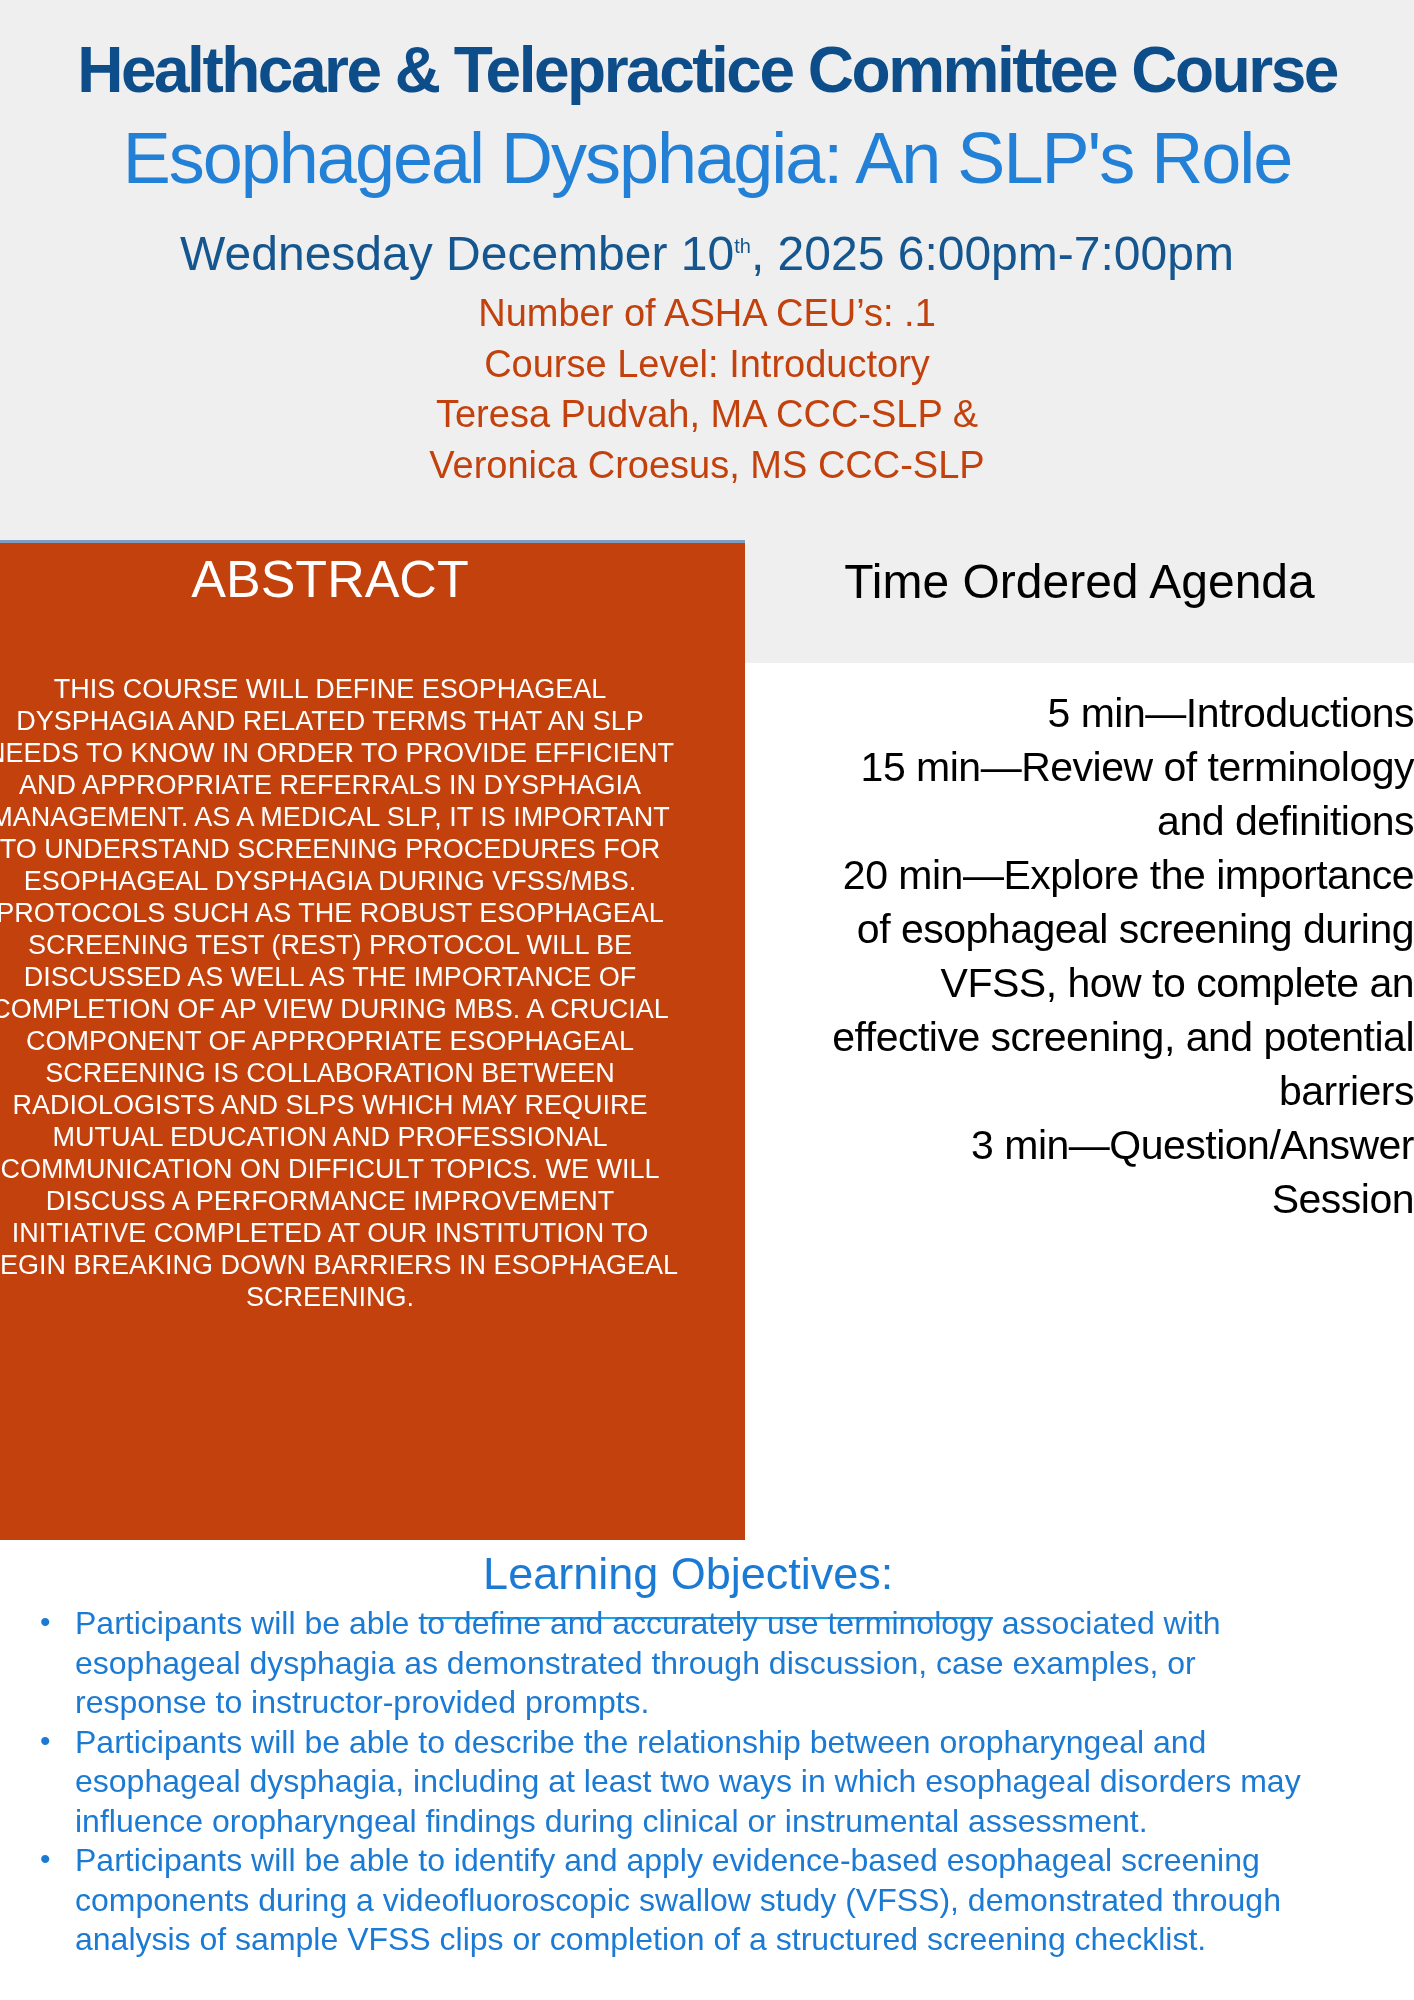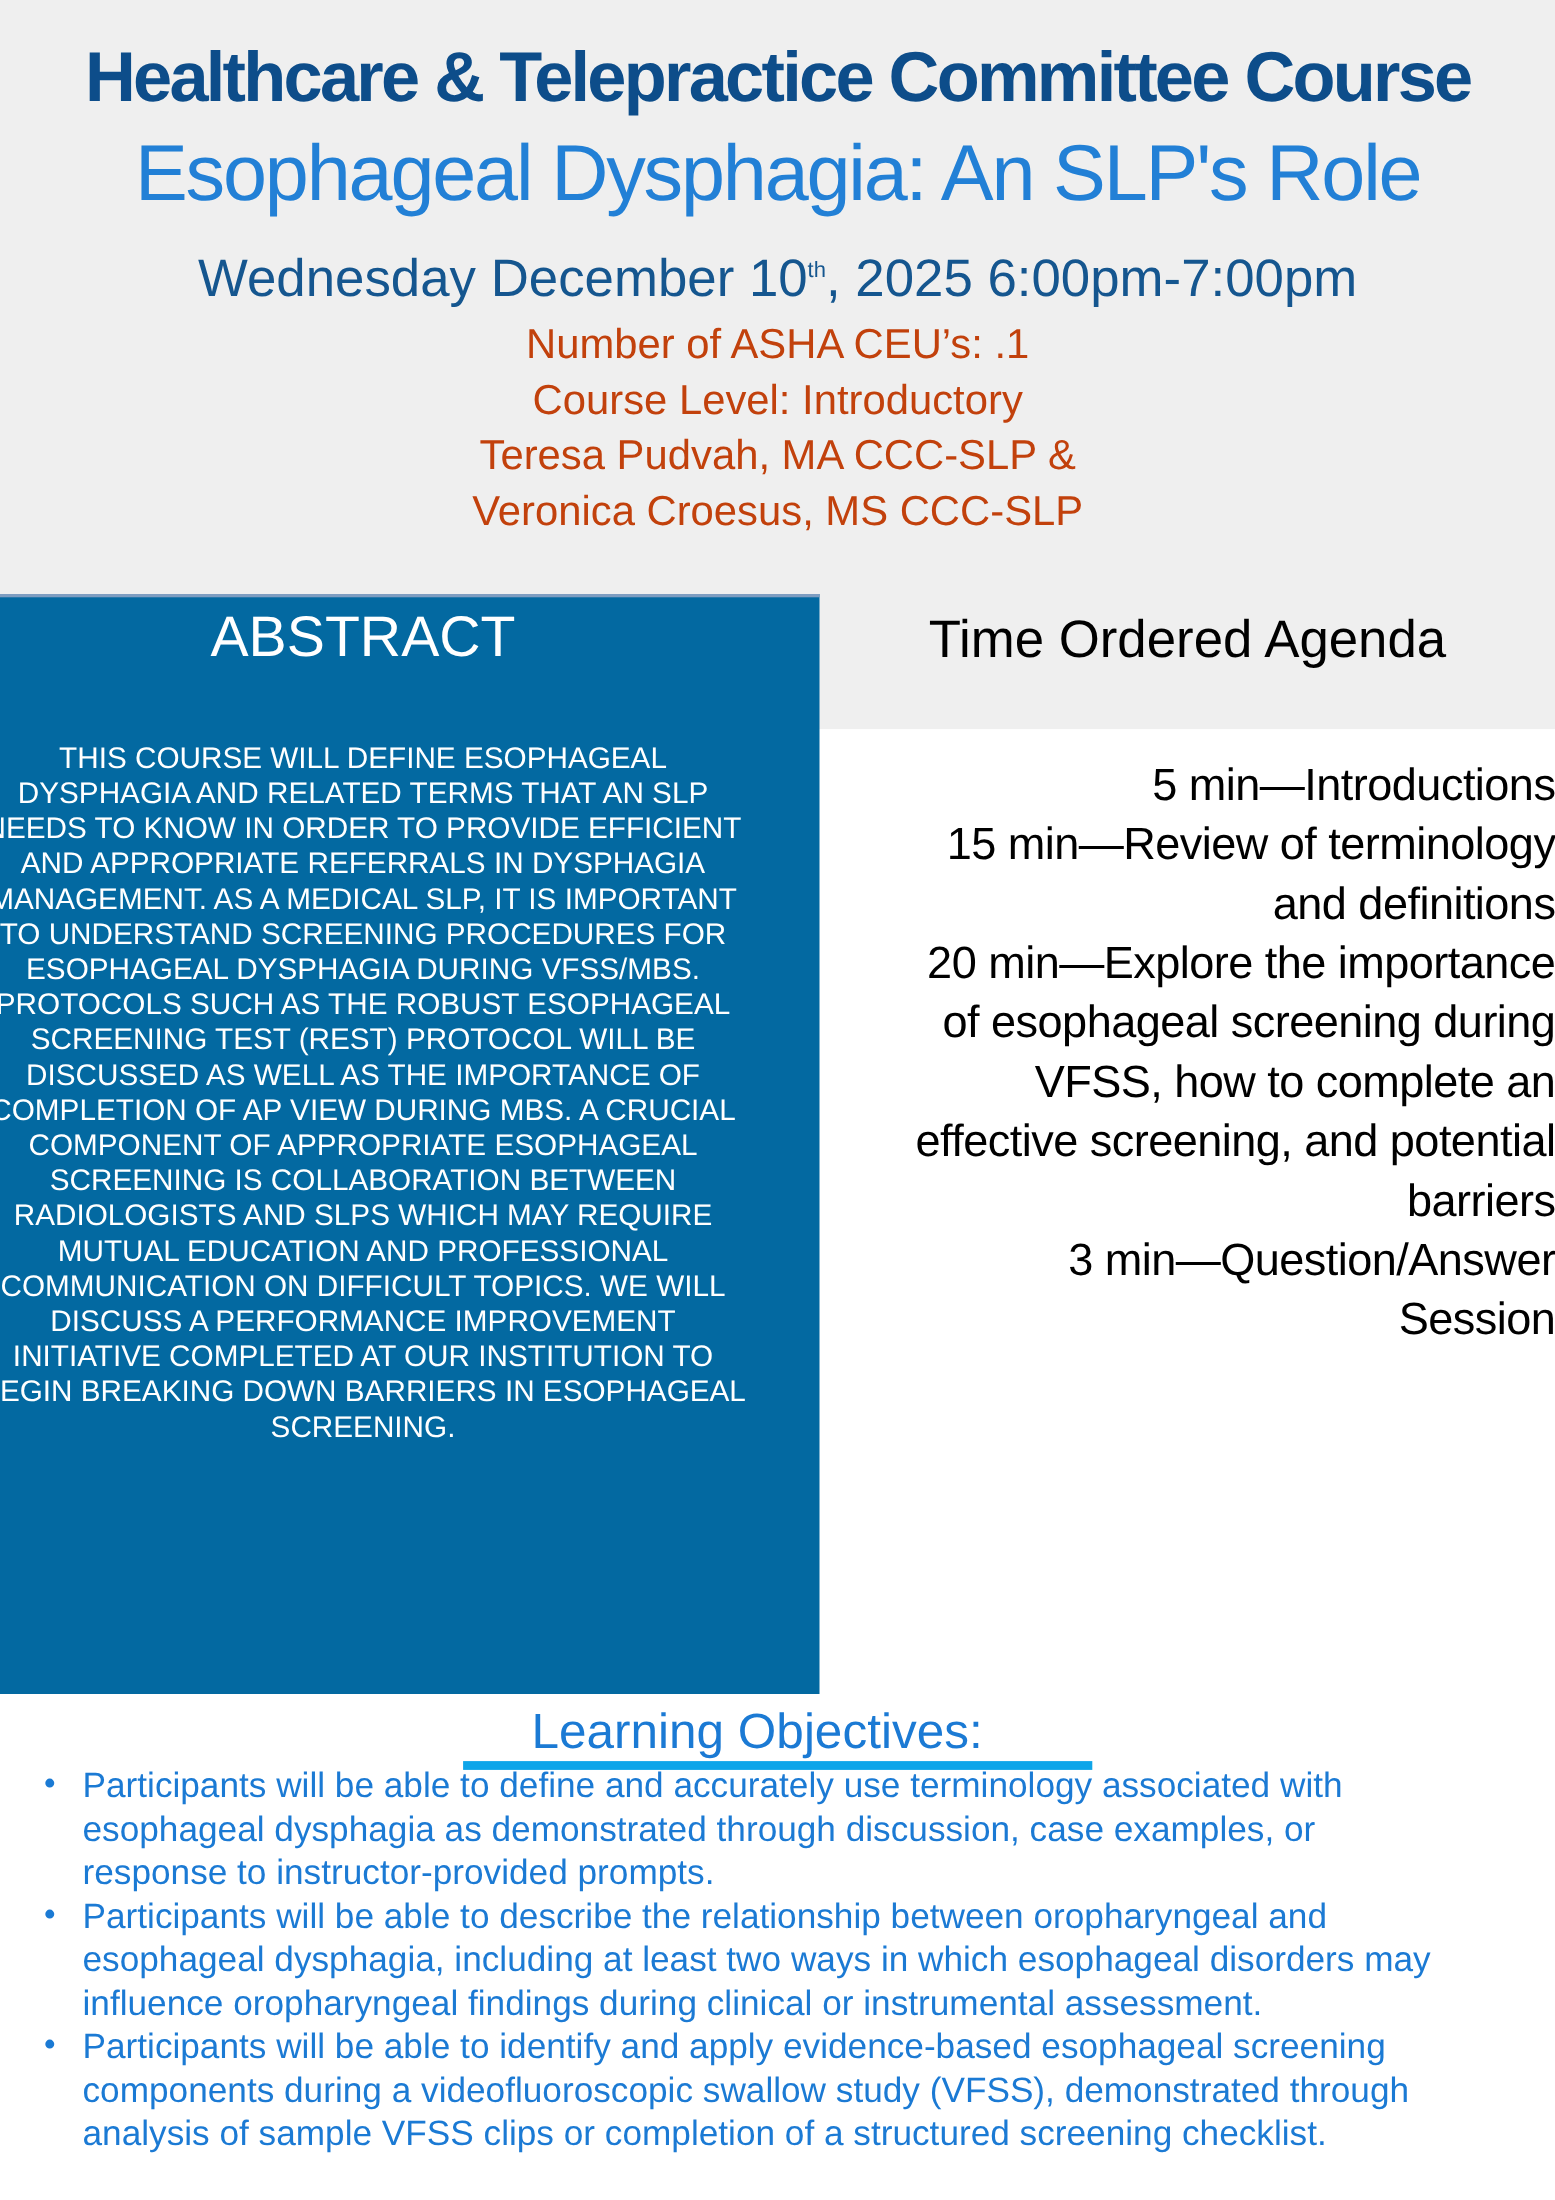--- a/index.html
+++ b/index.html
@@ -38,21 +38,21 @@
   }
   .date-line sup{font-size:20px;}
   .details{
     position:absolute;top:288px;left:0;width:1414px;
     text-align:center;
     font-size:38px;line-height:50.5px;
     color:#c2410c;
   }
   .abstract-box{
     position:absolute;top:540px;left:0;width:745px;height:997px;
-    background:#0369a1;
+    background:#c2410c;
     border-top:3px solid #7e9dc1;
     overflow:hidden;
   }
   .abstract-heading{
     position:absolute;top:6px;left:-50px;width:760px;
     text-align:center;
     font-size:52px;line-height:60px;font-weight:400;
     color:#ffffff;
   }
   .abstract-body{
@@ -76,22 +76,22 @@
   }
   .agenda-item{white-space:pre-line;}
   .objectives-heading{
     position:absolute;top:1548px;left:0;width:1414px;
     text-align:center;
     font-size:45px;line-height:52px;
     color:#1b7ad4;
   }
   .objectives-heading .underline{
     display:inline-block;
-    border-bottom:8px solid #0ea5e9;
-    padding-bottom:1px;
+    border-bottom:2px solid #0ea5e9;
+    padding-bottom:17px;
   }
   .objectives-list{
     position:absolute;top:1604px;left:38px;width:1348px;
     margin:0;padding:0;list-style:none;
     font-size:32px;line-height:39.5px;
     color:#1b7ad4;
   }
   .objectives-list li{
     position:relative;
     padding-left:37px;

